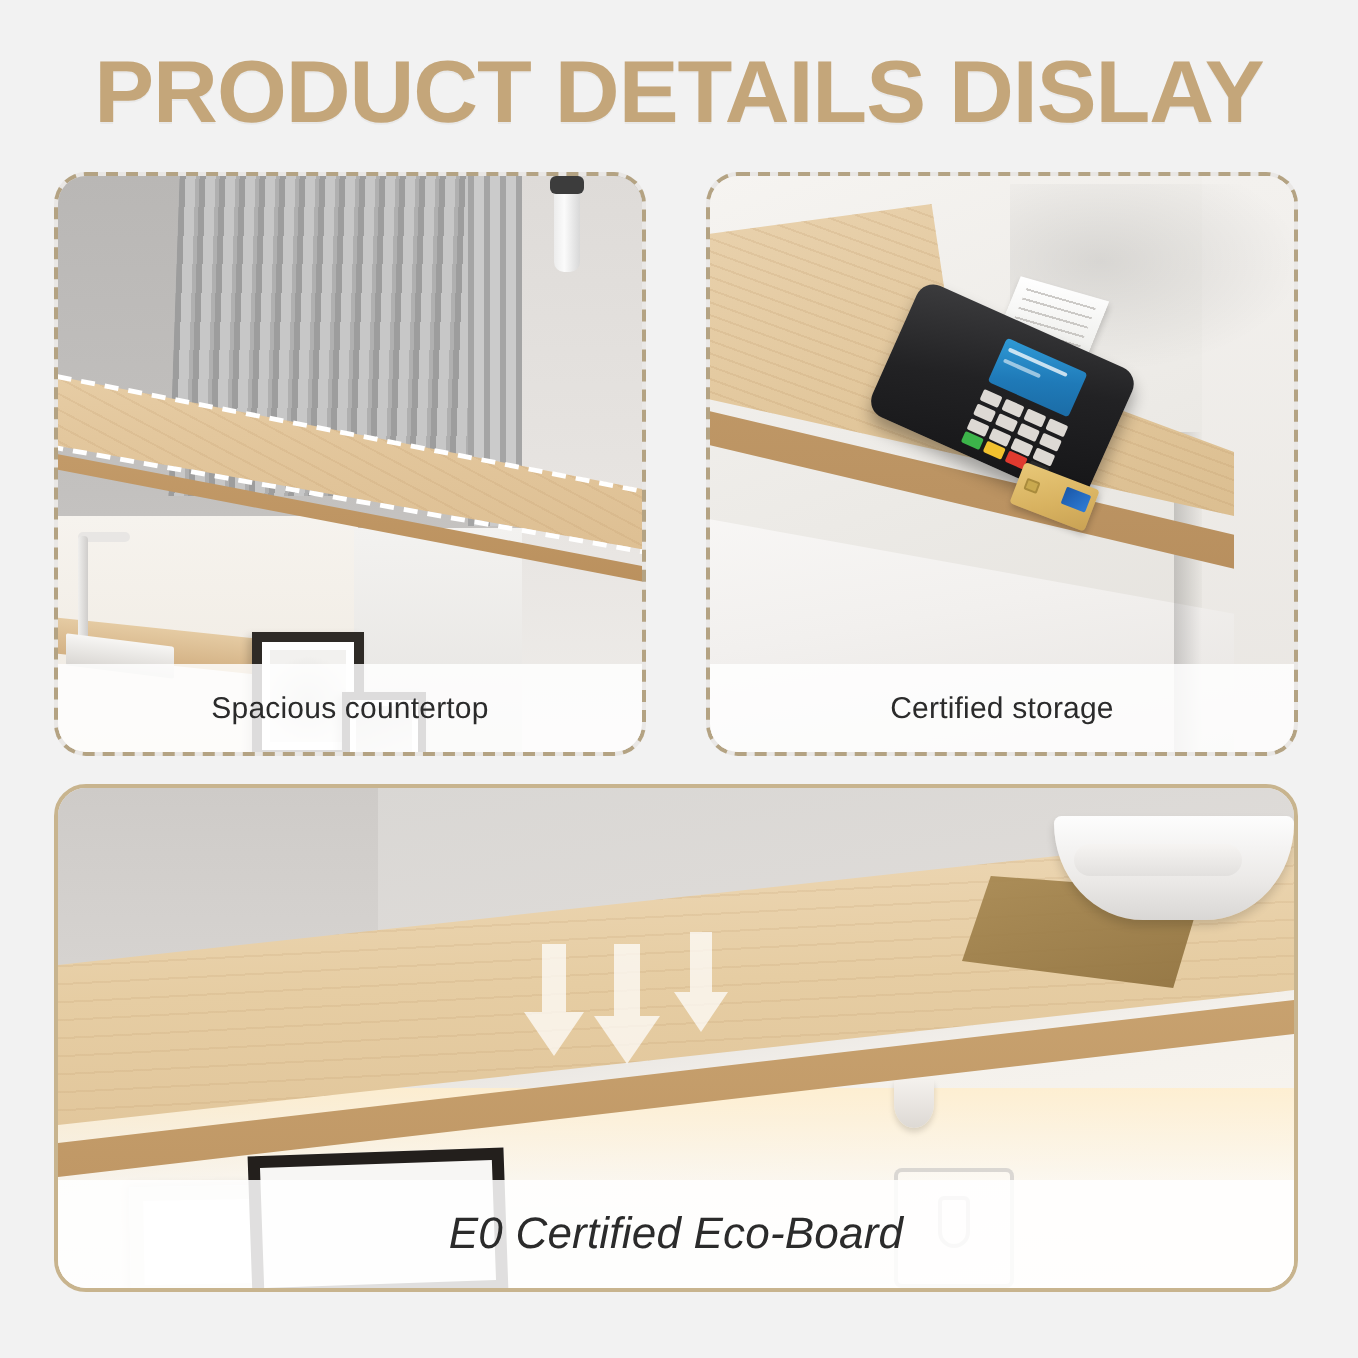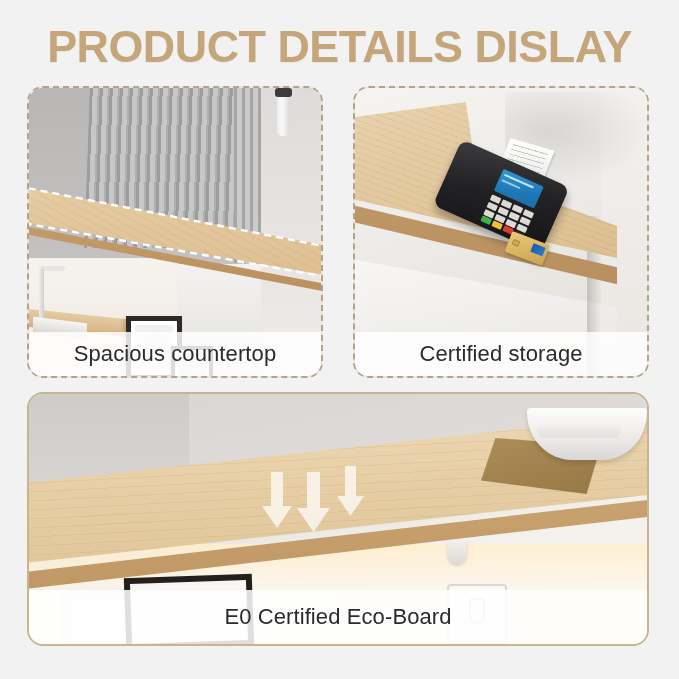--- a/index.html
+++ b/index.html
@@ -38,20 +38,21 @@
     position: absolute;
     border-radius: 16px;
     overflow: hidden;
     background: #e9e7e5;
   }
   .panel-dashed {
     border: 2px dashed #b4a383;
   }
   .panel-solid {
     border: 2px solid #c8b48e;
+    font-style: italic;
   }
 
   #panel-countertop { left: 27px;  top: 86px;  width: 296px; height: 292px; }
   #panel-tabletop   { left: 353px; top: 86px;  width: 296px; height: 292px; }
   #panel-ecoboard   { left: 27px;  top: 392px; width: 622px; height: 254px; }
 
   .panel-photo {
     position: absolute;
     inset: 0;
     overflow: hidden;
@@ -60,21 +61,21 @@
   
   .caption-band {
     position: absolute;
     left: 0; right: 0; bottom: 0;
     height: 44px;
     background: rgba(255,255,255,0.84);
     display: flex;
     align-items: center;
     justify-content: center;
     color: #2b2b2b;
-    font-size: 22px;
+    font-size: 15px;
     letter-spacing: 0.1px;
     z-index: 30;
   }
   #panel-ecoboard .caption-band {
     height: 54px;
     font-size: 22px;
     background: rgba(255,255,255,0.86);
   }
 
   

